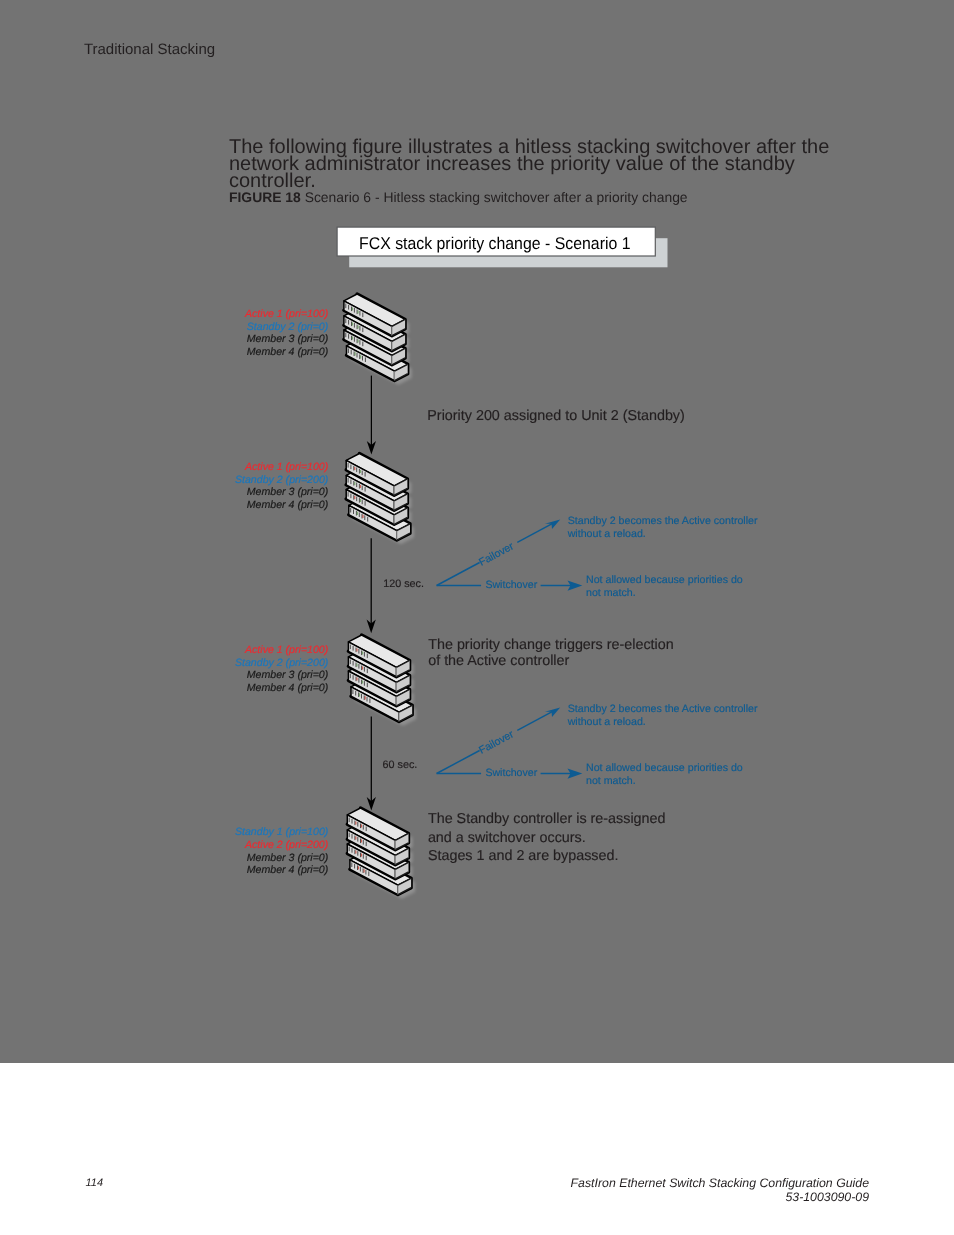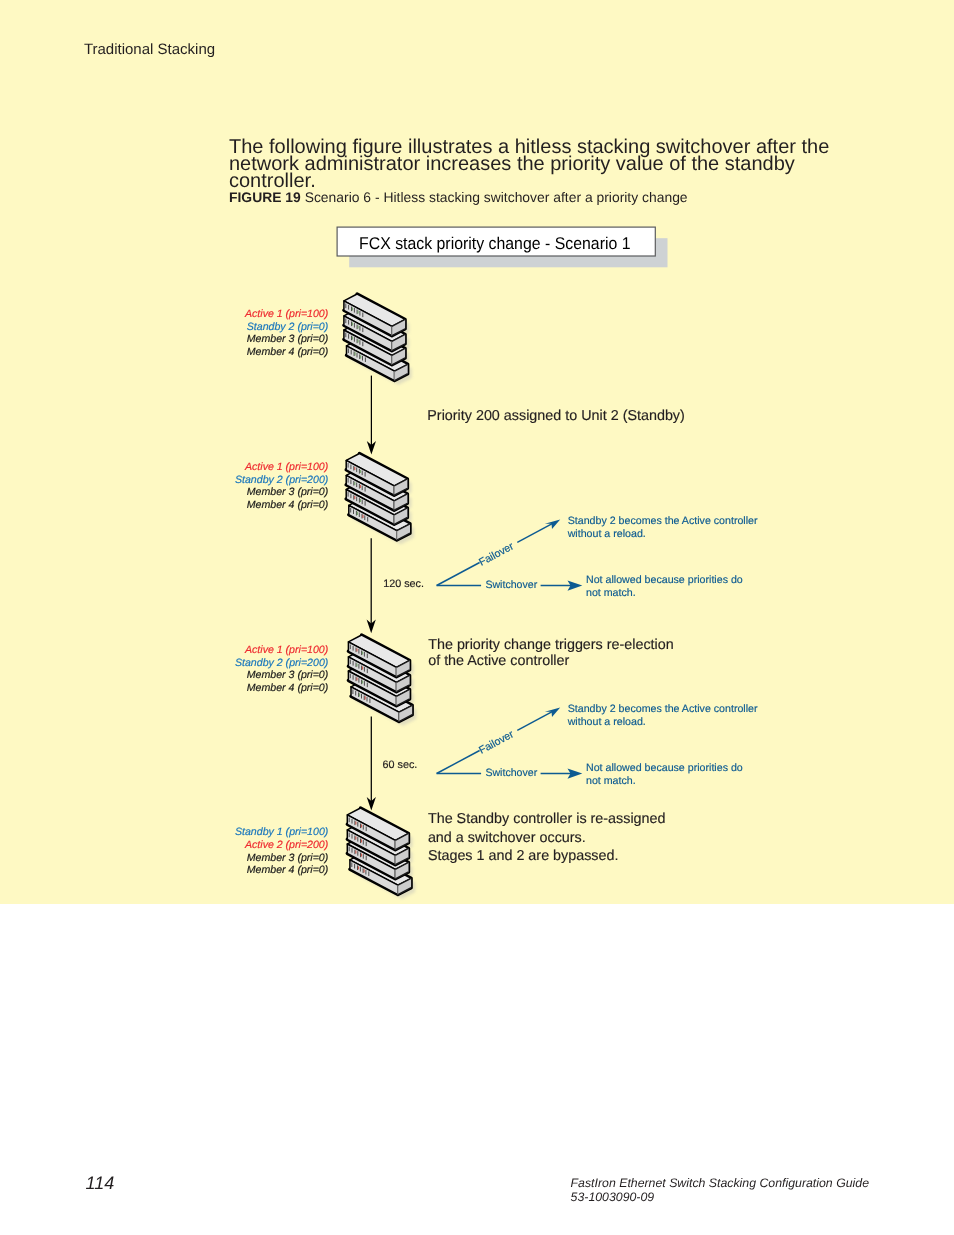--- a/index.html
+++ b/index.html
@@ -1,35 +1,35 @@
 <!DOCTYPE html>
 <html><head>
 <meta charset="utf-8">
 <title>Traditional Stacking</title>
 <style>
   html,body{margin:0;padding:0;background:#fff;}
   *{-webkit-font-smoothing:antialiased;text-rendering:geometricPrecision;}
   body{width:954px;height:1235px;font-family:"Liberation Sans",sans-serif;color:#000;overflow:hidden;}
-  .page{position:relative;width:954px;height:904px;background:#fef9c3;}
+  .page{position:relative;width:954px;height:1063px;background:#737373;}
   .hdr{position:absolute;left:83.9px;top:40.2px;font-size:15.0px;line-height:19px;color:#231f20;}
   .para{position:absolute;left:229px;top:138.6px;width:628px;font-size:20px;line-height:17.4px;color:#231f20;}
   .figcap{position:absolute;left:229px;top:187.8px;font-size:13.9px;line-height:18px;color:#231f20;white-space:nowrap;}
   .figcap .num{font-weight:bold;}
-  .footL{position:absolute;left:85.5px;top:1176.0px;font-size:18px;line-height:14.3px;font-style:italic;color:#231f20;}
-  .footR{position:absolute;right:85.0px;top:1175.5px;font-size:12.32px;font-style:italic;color:#231f20;line-height:14.3px;}
+  .footL{position:absolute;left:85.5px;top:1176.0px;font-size:11px;line-height:14.3px;font-style:italic;color:#231f20;}
+  .footR{position:absolute;right:85.0px;top:1175.5px;font-size:12.32px;font-style:italic;color:#231f20;text-align:right;line-height:14.3px;}
   .figure{position:absolute;left:0;top:2px;width:954px;height:1235px;}
   svg.diagram{position:absolute;left:0;top:0;overflow:visible;}
 </style>
 </head>
 <body>
 
 <div class="page">
   <div class="hdr">Traditional Stacking</div>
   <div class="para">The following figure illustrates a hitless stacking switchover after the network administrator increases the priority value of the standby controller.</div>
-  <div class="figcap"><span class="num">FIGURE 19</span> <span>Scenario 6 - Hitless stacking switchover after a priority change</span></div>
+  <div class="figcap"><span class="num">FIGURE 18</span> <span>Scenario 6 - Hitless stacking switchover after a priority change</span></div>
   <div class="figure">
     <svg class="diagram" width="954" height="1235" viewBox="0 0 954 1235" id="diagram">
         <defs>
           <filter id="softshadow" x="-30%" y="-30%" width="180%" height="180%">
             <feGaussianBlur stdDeviation="1.5"></feGaussianBlur>
           </filter>
         </defs>
         <g>
           <rect x="349.2" y="236.2" width="318.3" height="29.1" fill="#ced2d4"></rect>
           <rect x="337.1" y="225.1" width="318.2" height="28.9" fill="#ffffff" stroke="#5b5c5e" stroke-width="1.2"></rect>

